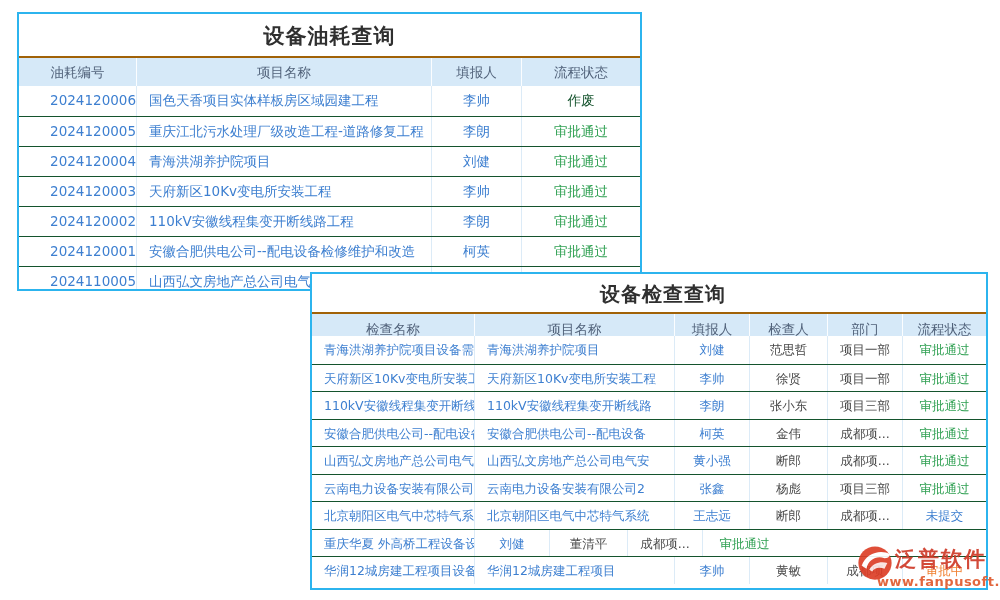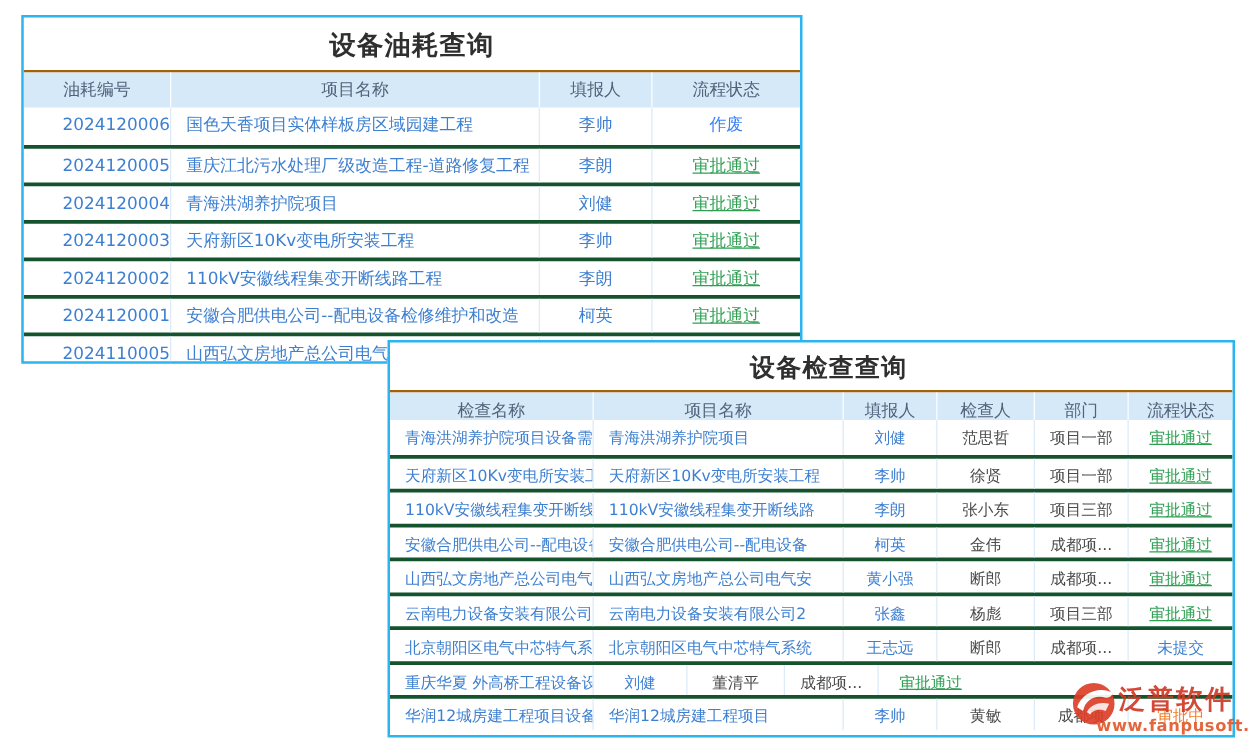--- a/index.html
+++ b/index.html
@@ -15,39 +15,39 @@
                border-bottom:2px solid #a16207; }
   #fuel-win .win-title { height:44px; line-height:44px; font-size:21px; }
   #insp-win .win-title { height:40px; line-height:40px; font-size:20px;padding-left:28px; }
 
   .thead { display:flex; background:#d6e9f8; color:#51627a; font-size:13.5px; }
   #fuel-win .thead { height:28px; line-height:28px; }
   #insp-win .thead { height:22px; line-height:30px; }
   .thead .cell { border-left:1px solid rgba(255,255,255,.9);text-align:center; }
   .thead .cell:first-child { border-left:none; }
 
-  .trow { display:flex; border-top:3px solid #14532d; color:#3d7fd0; }
+  .trow { display:flex; border-top:1px solid #14532d; color:#3d7fd0; }
   #fuel-win .trow { height:30px; line-height:29px; font-size:13.5px; }
   #insp-win .trow { height:27.5px; line-height:27px; font-size:12.5px; }
   .trow:first-of-type { border-top:none; }
   .trow .cell { border-left:1px solid #dcebf7; }
   .trow .cell:first-child { border-left:none;text-align:right; }
 
   .cell { overflow:hidden; white-space:nowrap; text-align:center; flex:0 0 auto; }
   .cell.left { text-align:left; padding:0 8px 0 12px; }
 
   
   .f-c1 { width:117px; } .f-c2 { width:295px; } .f-c3 { width:90px; } .f-c4 { width:119px; }
   
   .i-c1 { width:162px; } .i-c2 { width:200px; } .i-c3 { width:75px; }
   .i-c4 { width:78px; }  .i-c5 { width:75px; }  .i-c6 { width:84px; }
 
   .dark { color:#4a4a4a; }
-  .st-approved    { color:#2fa052; text-decoration:underline; }
-  .st-void        { color:#3b82f6; }
+  .st-approved    { color:#2fa052; }
+  .st-void        { color:#14532d; }
   .st-unsubmitted { color:#3d7fd0; }
   .st-inprogress  { color:#f08030; }
 
   
   .watermark { position:absolute; left:856px; top:543px; width:146px; height:52px;
                z-index:3; opacity:.92; pointer-events:none; }
   .wm-logo { position:absolute; left:0; top:1px; width:38px; height:38px; }
   .wm-brand { position:absolute; left:39px; top:2px; font-size:21px; font-weight:bold;
               color:#cf3a28; letter-spacing:2px; }
   .wm-url { position:absolute; left:21px; top:31px; font-size:13px; font-weight:bold;

